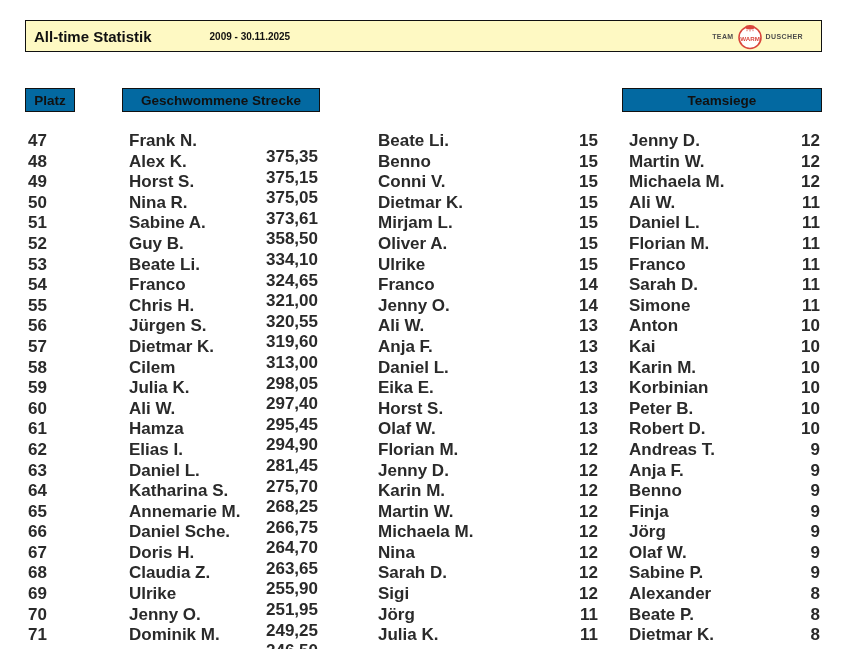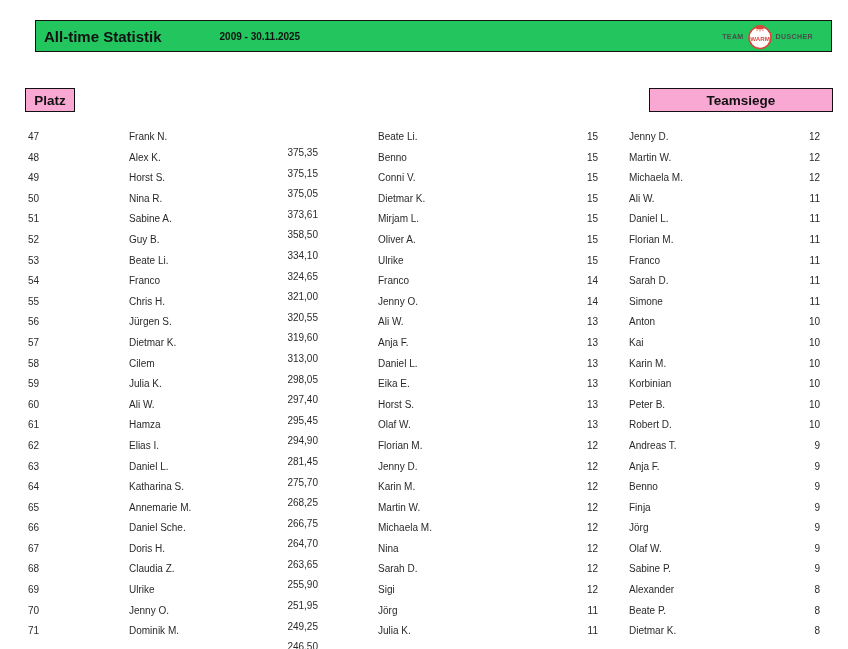--- a/index.html
+++ b/index.html
@@ -6,48 +6,48 @@
   .page{
     position:relative;
     width:848px;height:649px;
     background:#fff;
     font-family:"Liberation Sans","DejaVu Sans",sans-serif;
     color:#222;
     overflow:hidden;
   }
   
   .header-box{
-    position:absolute;left:35px;top:20px;width:795px;height:30px;
+    position:absolute;left:25px;top:20px;width:795px;height:30px;
     border:1.5px solid #111;
     display:flex;align-items:center;
-    background:#22c55e;
+    background:#fef9c3;
   }
   .title{font-size:15px;font-weight:bold;color:#111;margin-left:8px;white-space:nowrap;}
   .date-range{font-size:10px;font-weight:bold;color:#111;margin-left:58px;white-space:nowrap;}
   .logo{
     position:absolute;right:18px;top:0;height:100%;
     display:flex;align-items:center;gap:2px;
   }
   .logo-word{font-size:7px;font-weight:bold;color:#4d4d4d;letter-spacing:.4px;}
   .logo-badge{position:relative;width:28px;height:28px;display:flex;align-items:center;justify-content:center;}
   
   .col-box{
     position:absolute;top:88px;height:24px;
     border:1.5px solid #111;
     display:flex;align-items:center;justify-content:center;
-    font-size:13.5px;font-weight:bold;color:#111;background:#f9a8d4;
+    font-size:13.5px;font-weight:bold;color:#111;background:#0369a1;
     box-sizing:border-box;
   }
   .box-platz{left:25px;width:50px;}
   .box-strecke{left:122px;width:198px;}
   .box-teilnahmen{left:372px;width:200px;}
-  .box-teamsiege{left:622px;width:184px;margin-left:27px;}
+  .box-teamsiege{left:622px;width:200px;}
   
   .rows{position:absolute;left:0;top:129px;width:848px;}
-  .row{position:relative;height:20.6px;font-size:10px;color:#2a2a2a;}
+  .row{position:relative;height:20.6px;font-size:17px;color:#2a2a2a;font-weight:bold;}
   .row span{position:absolute;top:2px;white-space:nowrap;}
   .c-platz{left:28px;}
   .c-name1{left:129px;}
   .c-val1{left:228px;width:90px;text-align:right;margin-top:16px;}
   .c-name2{left:378px;}
   .c-val2{left:518px;width:80px;text-align:right;}
   .c-name3{left:629px;}
   .c-val3{left:740px;width:80px;text-align:right;}
 </style>
 </head>
@@ -68,20 +68,21 @@
           <line x1="14" y1="7.9" x2="14" y2="9.5" stroke="#d9463c" stroke-width="0.8"></line>
           <line x1="17" y1="7.6" x2="17" y2="9.2" stroke="#d9463c" stroke-width="0.8"></line>
           <text x="14" y="18.5" text-anchor="middle" font-family="Liberation Sans, sans-serif" font-size="6.2" font-weight="bold" fill="#d9463c">WARM</text>
         </svg>
       </span>
       <span class="logo-word">DUSCHER</span>
     </div>
   </div>
 
   <div class="col-box box-platz">Platz</div>
+  <div class="col-box box-strecke">Geschwommene Strecke</div>
   <div class="col-box box-teamsiege">Teamsiege</div>
 
   <div class="rows">
 
       <div class="row">
         <span class="c-platz">47</span>
         <span class="c-name1">Frank N.</span>
         <span class="c-val1">375,35</span>
         <span class="c-name2">Beate Li.</span>
         <span class="c-val2">15</span>

